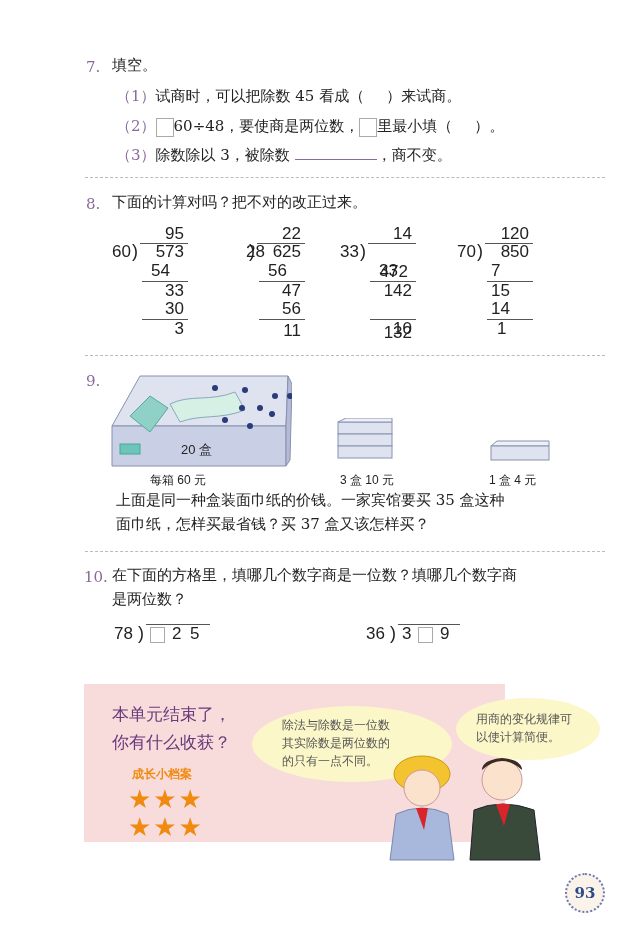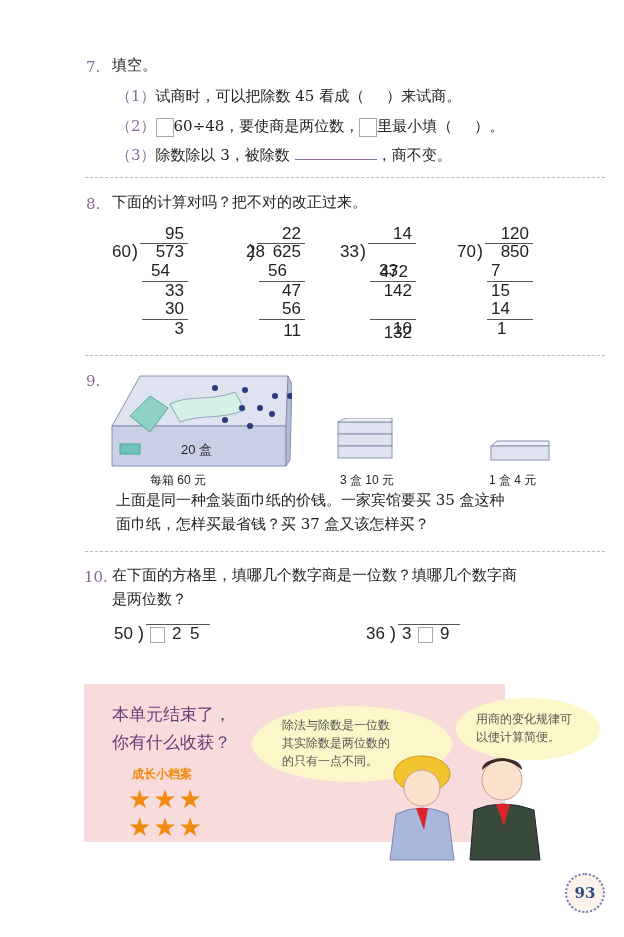--- a/index.html
+++ b/index.html
@@ -143,21 +143,21 @@
 <div class="abs txt" style="left:116px;top:491px;">上面是同一种盒装面巾纸的价钱。一家宾馆要买 35 盒这种</div>
 <div class="abs txt" style="left:116px;top:515px;">面巾纸，怎样买最省钱？买 37 盒又该怎样买？</div>
 
 <div class="dash" style="top:551px;"></div>
 
 <div class="abs qnum" style="left:84px;top:568px;">10.</div>
 <div class="abs txt" style="left:112px;top:566px;">在下面的方格里，填哪几个数字商是一位数？填哪几个数字商</div>
 <div class="abs txt" style="left:112px;top:590px;">是两位数？</div>
 
 <div class="ld" style="left:114px;top:622px;width:110px;height:24px;">
-  <span style="position:absolute;left:0;top:3px;">50</span>
+  <span style="position:absolute;left:0;top:3px;">78</span>
   <span class="br" style="left:24px;top:2px;">)</span>
   <div class="bar" style="left:32px;top:2px;width:64px;"></div>
   <span class="box" style="position:absolute;left:36px;top:5px;width:13px;height:14px;"></span>
   <span style="position:absolute;left:58px;top:3px;">2</span>
   <span style="position:absolute;left:76px;top:3px;">5</span>
 </div>
 
 <div class="ld" style="left:366px;top:622px;width:110px;height:24px;">
   <span style="position:absolute;left:0;top:3px;">36</span>
   <span class="br" style="left:24px;top:2px;">)</span>

